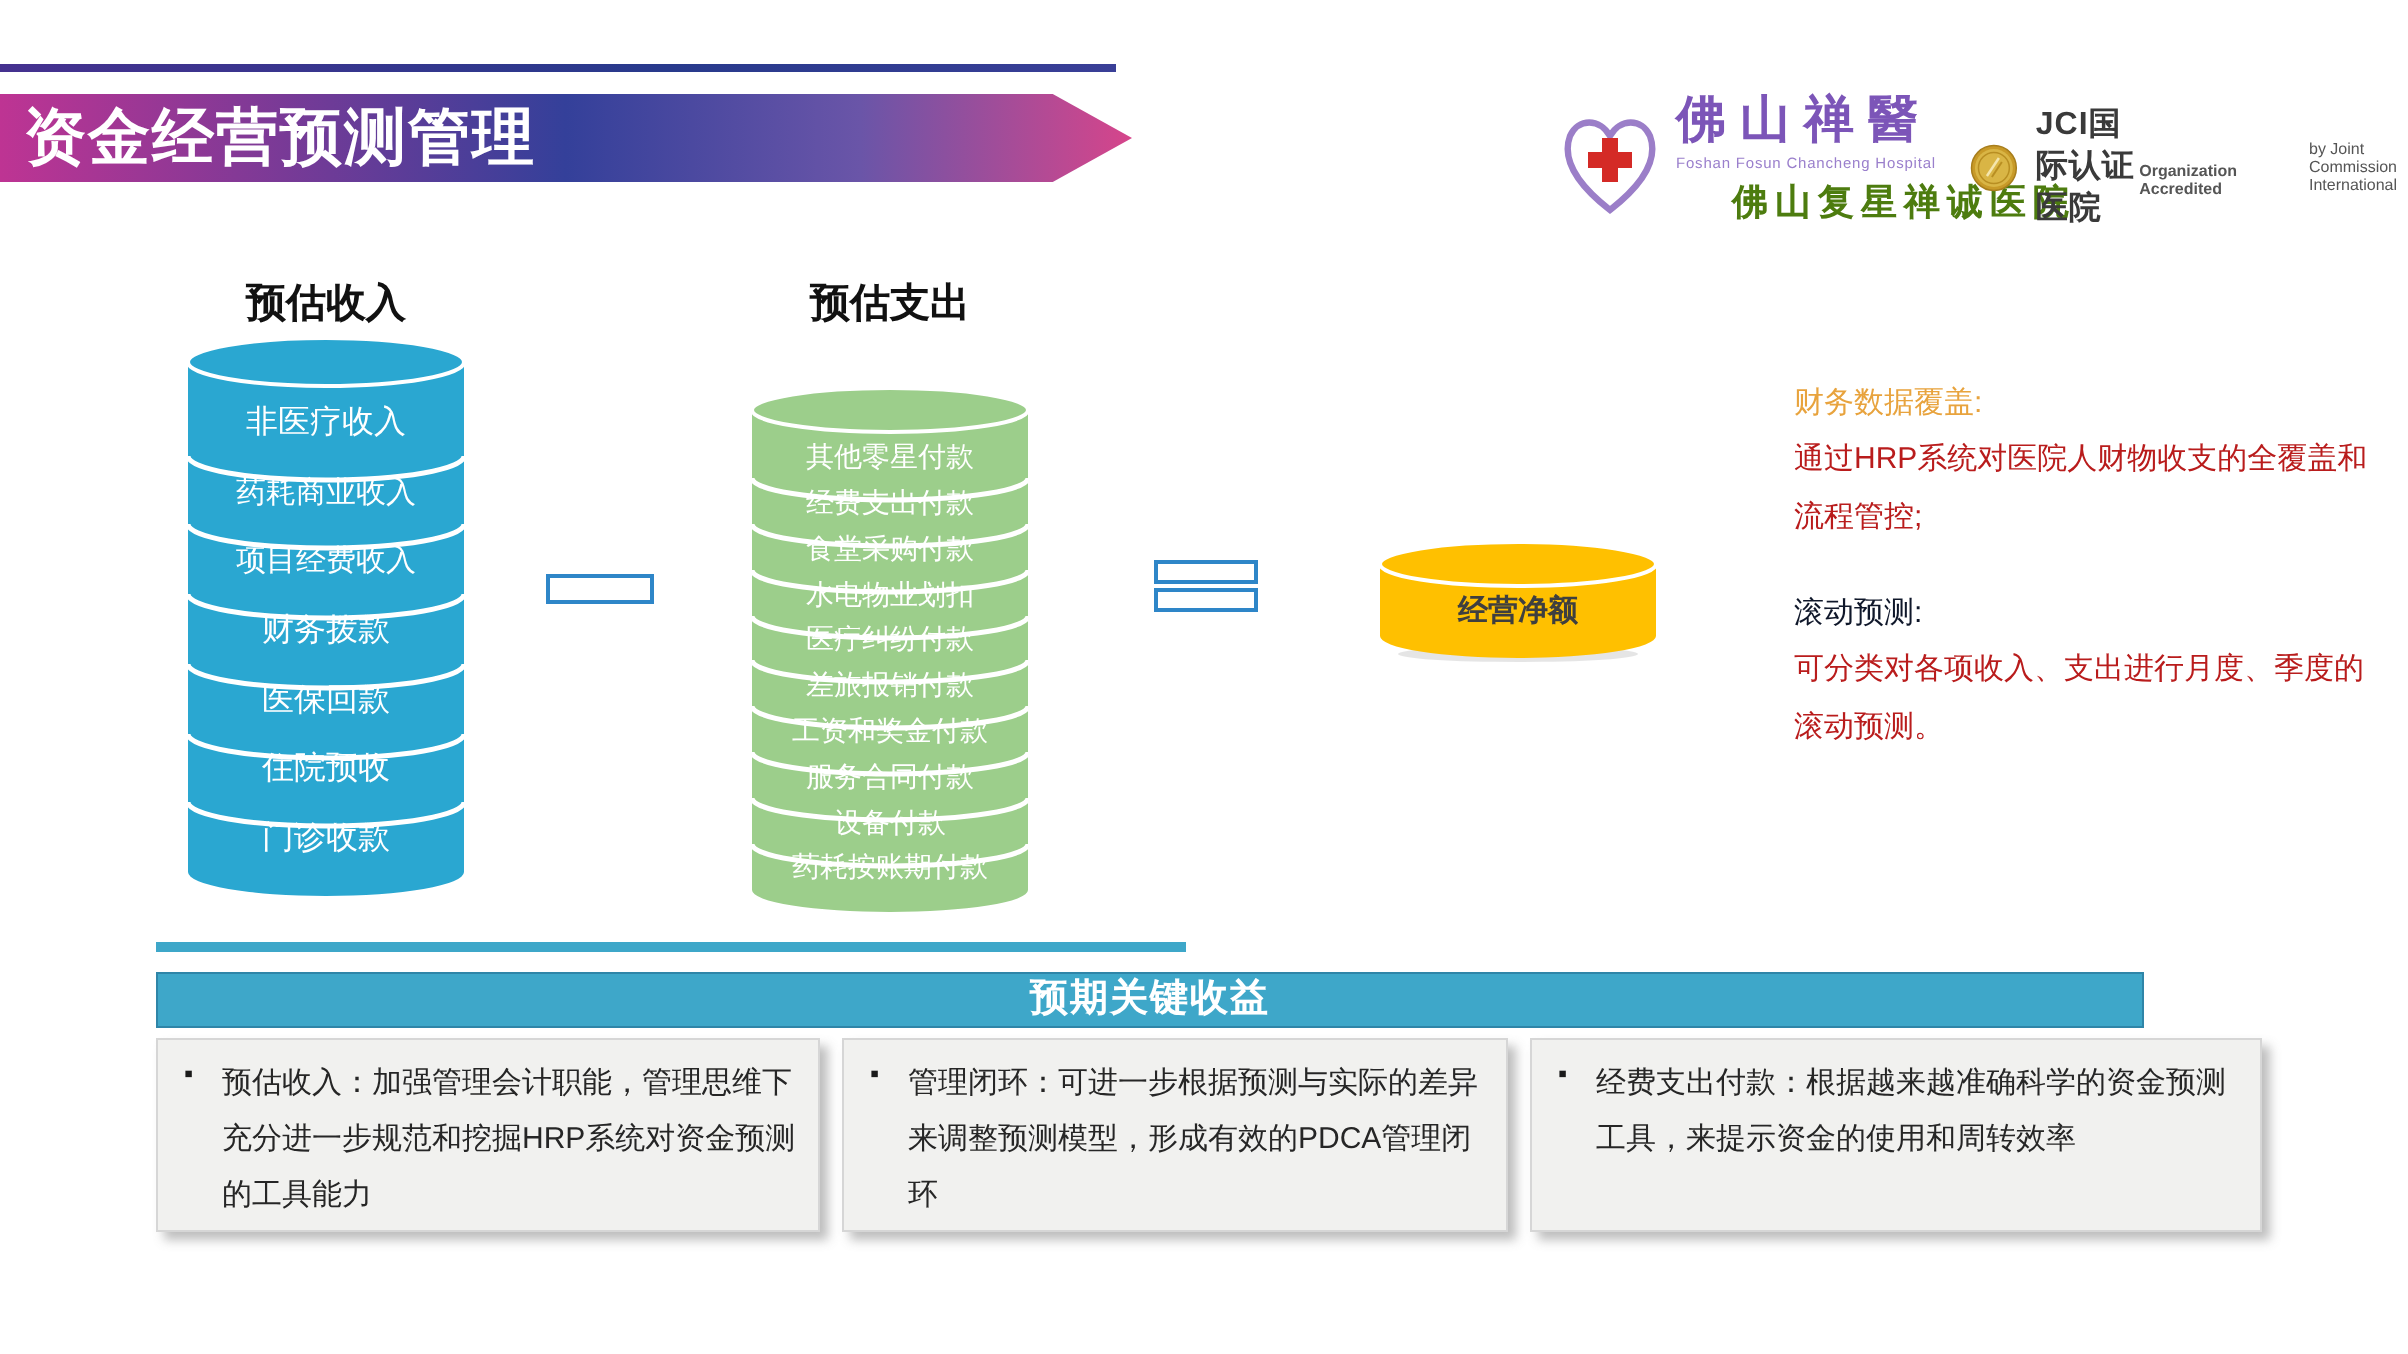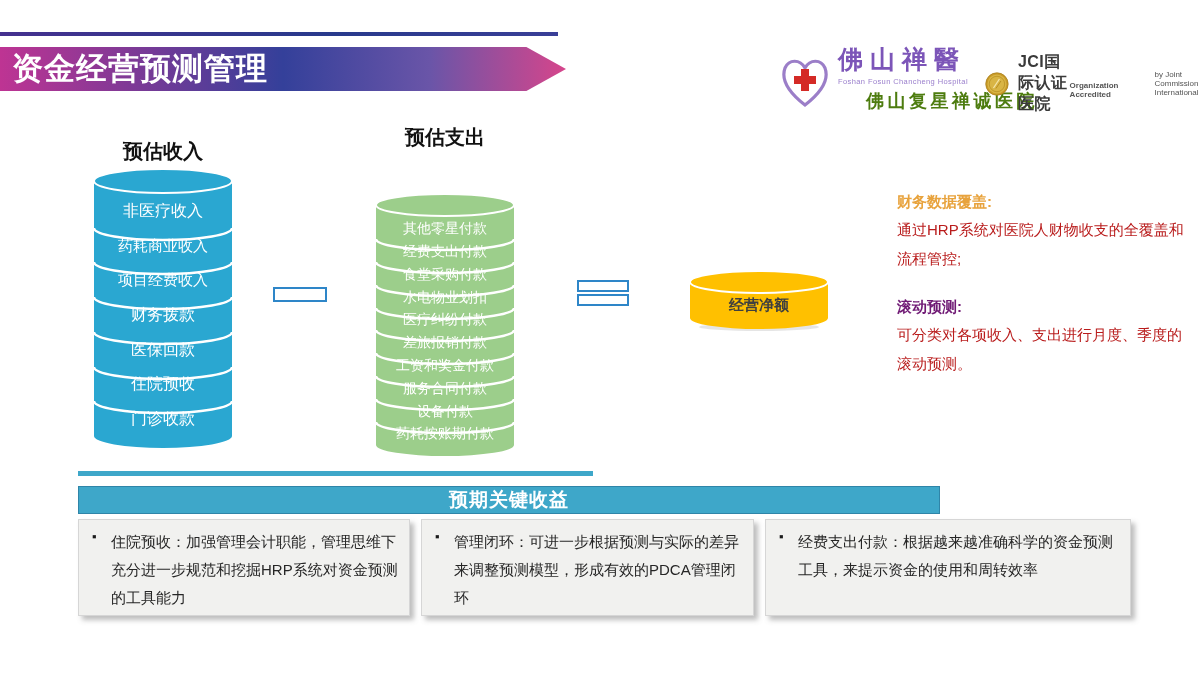--- a/index.html
+++ b/index.html
@@ -39,28 +39,28 @@
   .cyl-label{fill:#fff;text-anchor:middle;font-family:"Liberation Sans","DejaVu Sans",sans-serif;}
   .operator{background:#fff;border:2px solid #2E86C8;}
   .minus{left:273px;top:287px;width:50px;height:11px;}
   .eq1{left:577px;top:280px;width:48px;height:8px;}
   .eq2{left:577px;top:294px;width:48px;height:8px;}
   .net-label{fill:#3F3F3F;text-anchor:middle;font-weight:bold;
     font-family:"Liberation Sans","DejaVu Sans",sans-serif;}
 
   
   .notes{left:897px;top:192px;width:296px;}
-  .note-heading{font-size:15px;font-weight:bold;line-height:20px;}
+  .note-heading{font-size:15px;font-weight:normal;line-height:20px;}
   .note-heading.orange{color:#E8A33D;}
-  .note-heading.blue{color:#701a75;}
+  .note-heading.blue{color:#0f172a;}
   .note-body{font-size:15px;line-height:29px;color:#b91c1c;margin:3px 0 24px 0;}
 
   
   .decor-line{left:78px;top:471px;width:515px;height:5px;background:#3EA7C9;}
-  .benefit-header{left:78px;top:486px;width:862px;height:28px;
+  .benefit-header{left:78px;top:486px;width:994px;height:28px;
     background:#3EA7C9;border:1px solid #2F85A8;box-sizing:border-box;
     color:#fff;font-size:19px;font-weight:bold;text-align:center;line-height:26px;letter-spacing:1px;}
   .benefit-box{top:519px;height:97px;background:#F1F1EF;border:1px solid #D6D6D6;
     box-shadow:4px 4px 5px rgba(110,110,110,.45);box-sizing:border-box;}
   .benefit-box .bullet{position:absolute;left:13px;top:9px;font-size:13px;color:#1A1A1A;}
   .benefit-box .btext{margin:8px 10px 0 32px;font-size:15px;line-height:28px;color:#262626;}
   .box1{left:78px;width:332px;}
   .box2{left:421px;width:333px;}
   .box3{left:765px;width:366px;}
 </style>
@@ -116,21 +116,21 @@
   <text class="cyl-label" x="70" y="83" font-size="15">药耗商业收入</text>
   <text class="cyl-label" x="70" y="117" font-size="15">项目经费收入</text>
   <text class="cyl-label" x="70" y="152" font-size="16">财务拨款</text>
   <text class="cyl-label" x="70" y="187" font-size="16">医保回款</text>
   <text class="cyl-label" x="70" y="221" font-size="16">住院预收</text>
   <text class="cyl-label" x="70" y="256" font-size="16">门诊收款</text>
 </svg>
 
 <div class="abs operator minus"></div>
 
-<div class="abs cyl-title" style="left:375px;top:124px;">预估支出</div>
+<div class="abs cyl-title" style="left:375px;top:138px;">预估支出</div>
 
 <svg class="abs" style="left:375px;top:193px;" width="140" height="266" viewBox="0 0 140 266">
   <path d="M1,12 A69,11 0 0 0 139,12 L139,252 A69,11 0 0 1 1,252 Z" fill="#9CCE8B"></path>
   <ellipse cx="70" cy="12" rx="69" ry="11" fill="#9CCE8B" stroke="#fff" stroke-width="2"></ellipse>
   <path d="M1,46 A69,11 0 0 0 139,46" stroke="#fff" stroke-width="2.5" fill="none"></path>
   <path d="M1,69 A69,11 0 0 0 139,69" stroke="#fff" stroke-width="2.5" fill="none"></path>
   <path d="M1,92 A69,11 0 0 0 139,92" stroke="#fff" stroke-width="2.5" fill="none"></path>
   <path d="M1,115 A69,11 0 0 0 139,115" stroke="#fff" stroke-width="2.5" fill="none"></path>
   <path d="M1,137 A69,11 0 0 0 139,137" stroke="#fff" stroke-width="2.5" fill="none"></path>
   <path d="M1,160 A69,11 0 0 0 139,160" stroke="#fff" stroke-width="2.5" fill="none"></path>
@@ -164,21 +164,21 @@
   <div class="note-body">通过HRP系统对医院人财物收支的全覆盖和流程管控;</div>
   <div class="note-heading blue">滚动预测:</div>
   <div class="note-body">可分类对各项收入、支出进行月度、季度的滚动预测。</div>
 </div>
 
 <div class="abs decor-line"></div>
 <div class="abs benefit-header">预期关键收益</div>
 
 <div class="abs benefit-box box1">
   <span class="bullet">▪</span>
-  <div class="btext">住院预收：加强管理会计职能，管理思维下充分进一步规范和挖掘HRP系统对资金预测的工具能力</div>
+  <div class="btext">预估收入：加强管理会计职能，管理思维下充分进一步规范和挖掘HRP系统对资金预测的工具能力</div>
 </div>
 <div class="abs benefit-box box2">
   <span class="bullet">▪</span>
   <div class="btext">管理闭环：可进一步根据预测与实际的差异来调整预测模型，形成有效的PDCA管理闭环</div>
 </div>
 <div class="abs benefit-box box3">
   <span class="bullet">▪</span>
   <div class="btext">经费支出付款：根据越来越准确科学的资金预测工具，来提示资金的使用和周转效率</div>
 </div>
 

